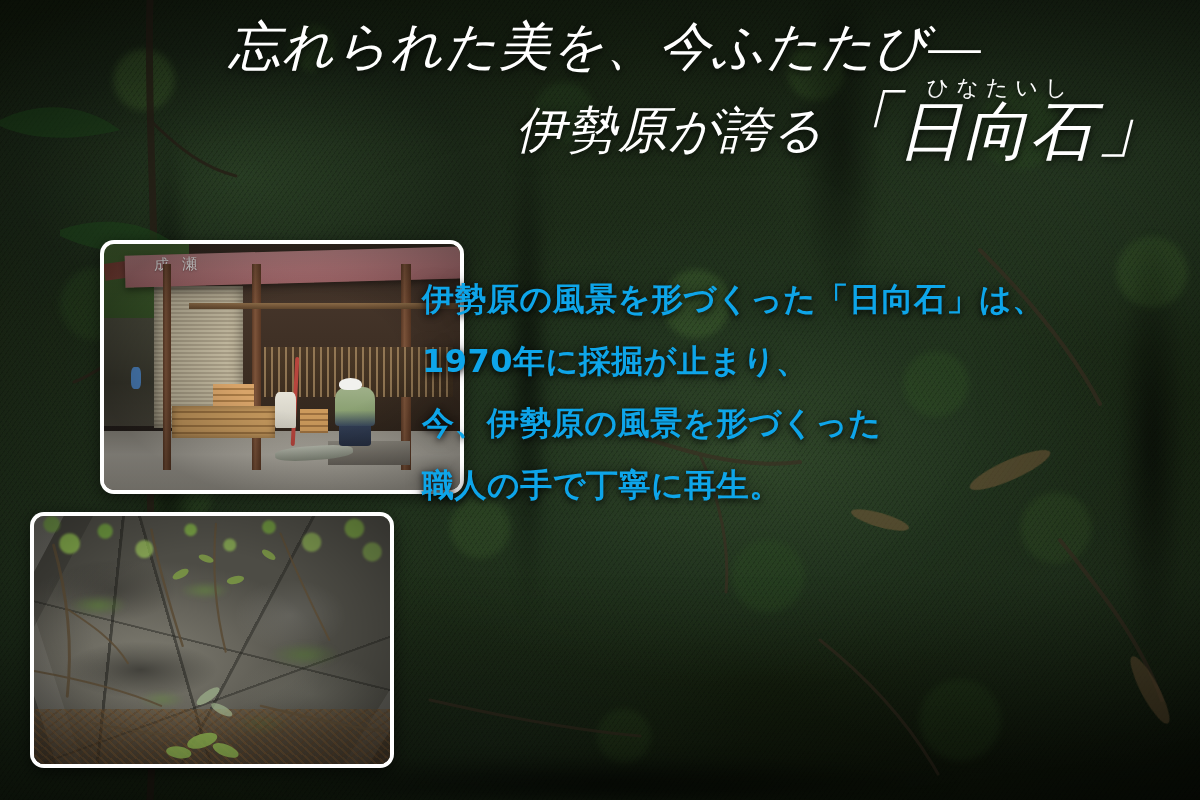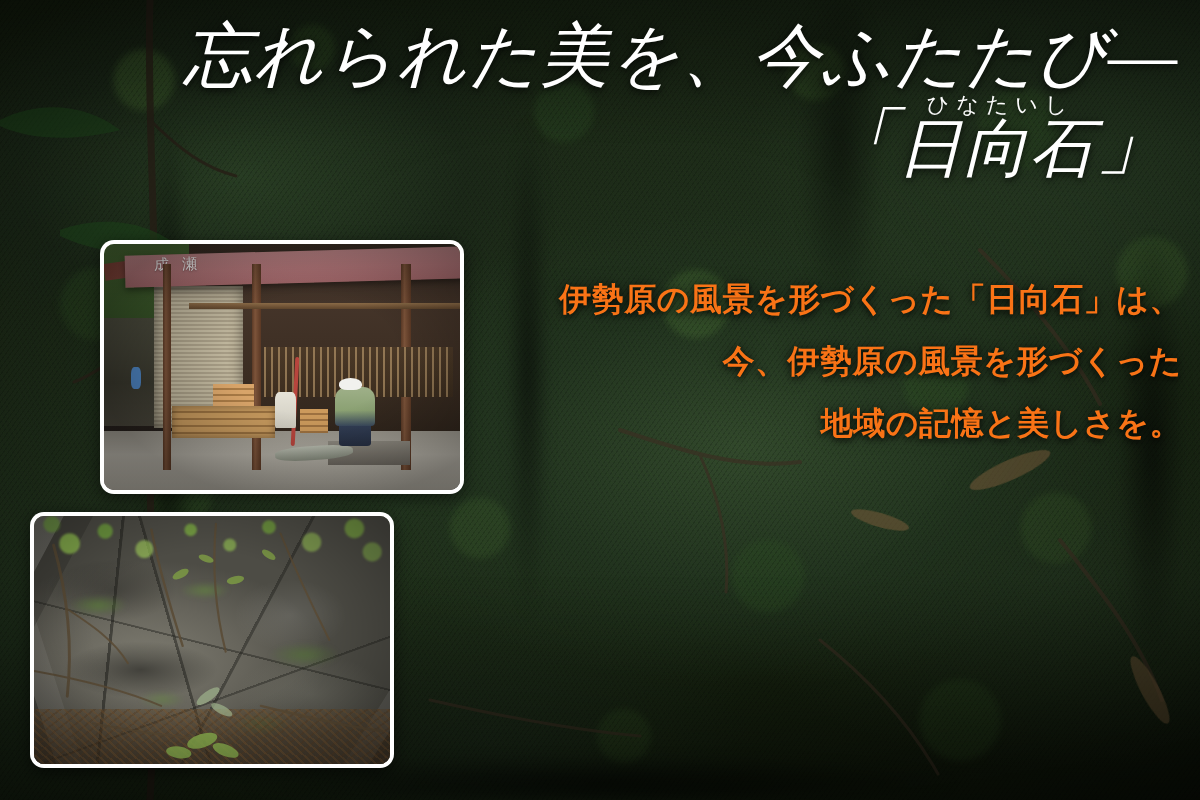--- a/index.html
+++ b/index.html
@@ -86,25 +86,25 @@
   #headline {
     position:absolute; left:0; top:0; width:1200px;
     padding:20px 22px 0 22px;
     color:#fff;
     font-family:"Liberation Serif", serif;
     font-style:italic;
     text-shadow:0 2px 7px rgba(0,0,0,.72), 0 0 22px rgba(0,0,0,.5);
     pointer-events:none;
   }
   #headline-line1 {
-    font-size:69px;
+    font-size:52px;
     line-height:1.05;
     letter-spacing:1px;
     white-space:nowrap;
-    text-align:right;
+    text-align:center;
     padding-left:10px;
   }
   #headline-line2 {
     display:flex;
     align-items:flex-end;
     justify-content:flex-end;
     gap:0;
     white-space:nowrap;
     padding-right:8px;
     margin-top:2px;
@@ -344,22 +344,21 @@
   #qr-grade {
     background:radial-gradient(ellipse 70% 70% at 48% 46%, rgba(0,0,0,0) 45%, rgba(0,0,0,.34) 100%);
   }
 
   
   #body-copy {
     position:absolute;
     right:18px;
     top:268px;
     width:760px;
-    text-align:right;
-    color:#f97316;
+    color:#0ea5e9;
     font-family:"DejaVu Sans", sans-serif;
     font-weight:bold;
     font-size:32px;
     line-height:62px;
     letter-spacing:0.5px;
     text-shadow:0 2px 6px rgba(0,0,0,.80), 0 0 16px rgba(0,0,0,.55);
     pointer-events:none;
   }
   #body-copy .copy-line { display:block; white-space:nowrap; }
 </style>
@@ -398,20 +397,21 @@
         <path d="M60 230 C104 214 150 222 180 248 C138 258 94 252 60 236 Z"></path>
       </g>
     </svg>
   </div>
 
   <div class="bg-layer" id="bg-vig"></div>
 
   <div id="headline">
     <div id="headline-line1">忘れられた美を、今ふたたび―</div>
     <div id="headline-line2">
+      <span id="headline-lead">伊勢原が誇る</span>
       <span class="bracket">「</span>
       <span class="ruby-group">
         <span id="ruby-text">ひなたいし</span>
         <span id="emphasis-term">日向石</span>
       </span>
       <span class="bracket">」</span>
     </div>
   </div>
 
   <div class="photo-frame" id="photo-workshop">
@@ -480,17 +480,18 @@
             <ellipse cx="192" cy="200" rx="12" ry="4.5" transform="rotate(28 192 200)"></ellipse>
           </g>
         </svg>
       </div>
       <div class="ph-layer" id="qr-grade"></div>
     </div>
   </div>
 
   <div id="body-copy">
     <span class="copy-line">伊勢原の風景を形づくった「日向石」は、</span>
+    <span class="copy-line">1970年に採掘が止まり、</span>
     <span class="copy-line">今、伊勢原の風景を形づくった</span>
-    <span class="copy-line">地域の記憶と美しさを。</span>
+    <span class="copy-line">職人の手で丁寧に再生。</span>
   </div>
 
 </div>
 
 </body></html>

